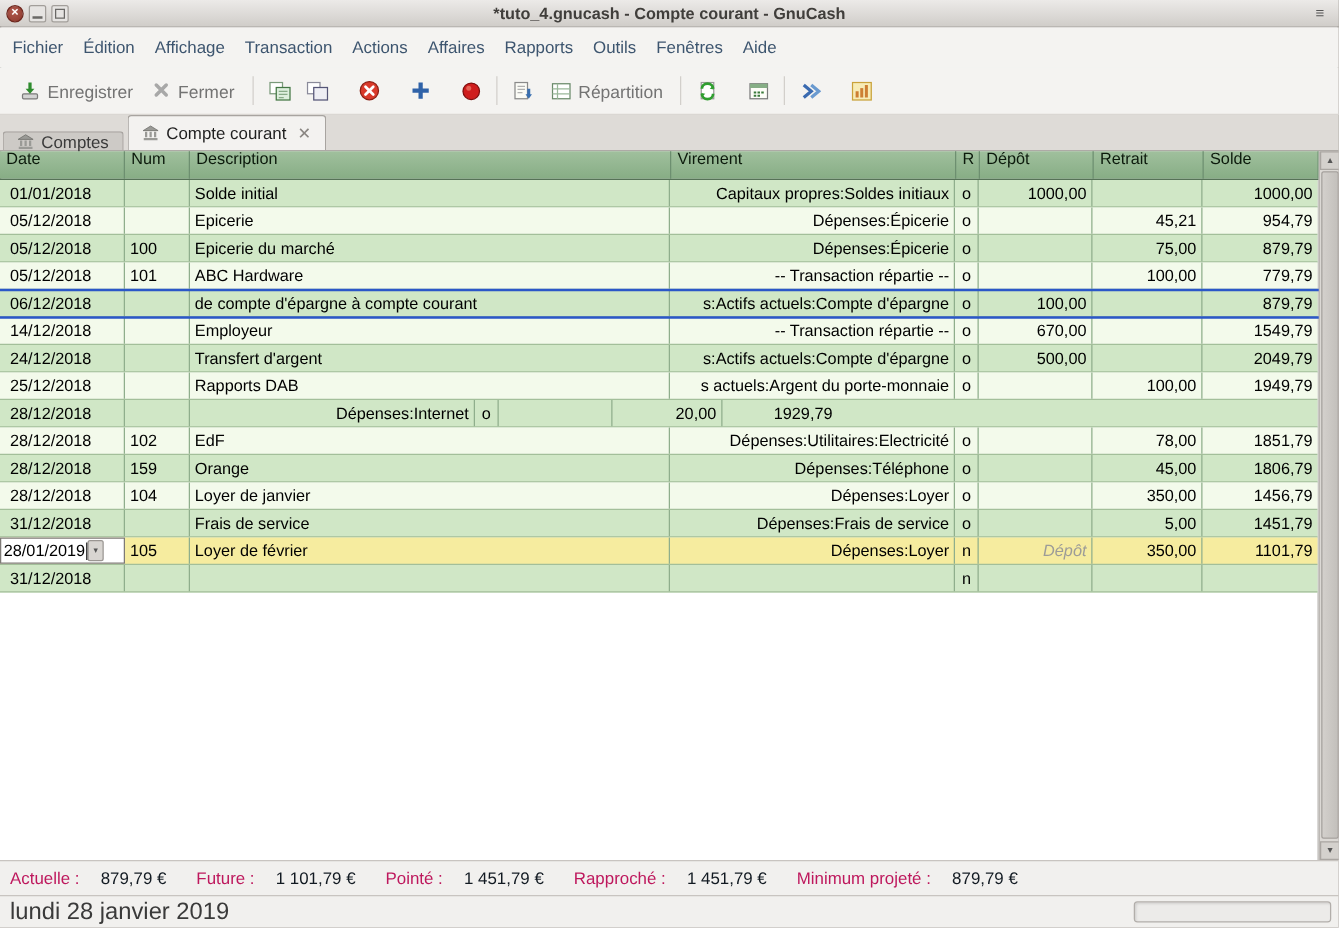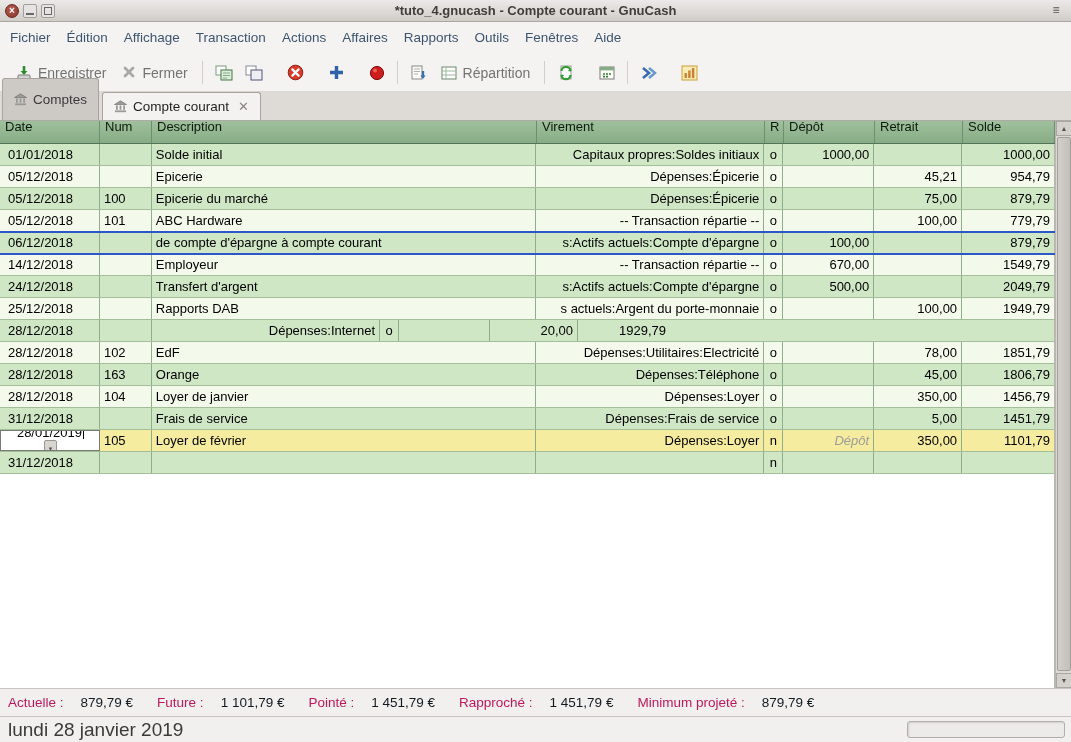--- a/index.html
+++ b/index.html
@@ -39,21 +39,21 @@
   .tbtn { display:flex; align-items:flex-start; gap:6px; padding:4px 8px;
     font-size:14px; color:#737373; border-radius:3px; }
   .ibtn { display:flex; align-items:center; justify-content:center; padding:4px 6px; }
   .tsep { width:1px; height:23px; background:#d2cfcb; margin:0 6px; flex:0 0 1px; }
   .mL { margin-left:12px; }
 
   
   .tabbar { position:absolute; top:92px; left:0; right:0; height:29px;
     background:#dedbd7; border-bottom:1px solid #aeaaa6;
     display:flex; align-items:flex-end; padding-left:2px; gap:3px; }
-  .tab { display:flex; align-items:center; gap:6px; height:42px; padding:0 11px;
+  .tab { display:flex; align-items:center; gap:6px; height:15px; padding:0 11px;
     border:1px solid #a8a4a0; border-bottom:none; border-radius:3px 3px 0 0;
     background:#cdcac6; font-size:13.5px; color:#3a3a3a; }
   .tab.active { height:28px; background:#f3f2f0; color:#1f1f1f; }
   .tab-close { color:#8a8682; font-size:13px; margin-left:3px; line-height:1; }
 
   
   .grid-header { position:absolute; top:121px; left:0; width:1055px; height:23px;
     display:flex; background:linear-gradient(#a0c09d,#87ad85);
     border-bottom:1px solid #567257; }
   .register-body { position:absolute; top:144px; left:0; width:1055px; bottom:54px;
@@ -69,21 +69,21 @@
   .c-desc { width:385px; }
   .c-vir  { width:228px; justify-content:flex-end; }
   .c-r    { width:19px; justify-content:center; padding:0; }
   .c-dep  { width:91px; justify-content:flex-end; }
   .c-ret  { width:88px; justify-content:flex-end; }
   .c-sol  { width:92px; justify-content:flex-end; border-right:none; }
   .grid-header .tcell { justify-content:flex-start; padding:0 0 12px 5px;
     border-right:1px solid #6d8f70; color:#0c1a0c; font-size:13px; }
   .blue-line { position:absolute; left:0; width:1055px; height:2px; background:#2b57c8; z-index:3; }
   .tcell.editcell { background:#fff; border:1px solid #7d7a76; padding:1px 1px 1px 2px;
-    justify-content:center;flex-direction:column; }
+    justify-content:flex-start; }
   .edit-left { display:flex; align-items:center; }
   .caret { display:inline-block; width:1px; height:14px; background:#000; margin-left:1px; }
   .datebtn { width:13px; height:17px; background:#d8d5d1; border:1px solid #9a9692;
     border-radius:2px; font-size:7px; color:#555; text-align:center; line-height:15px; }
   .tcell.ph { font-style:italic; color:#9c9c98; }
 
   
   .vscroll { position:absolute; right:0; top:121px; width:16px; bottom:54px;
     background:#dcd9d5; border-left:1px solid #bcb8b4; }
   .varrow { position:absolute; left:0; width:16px; height:15px; background:#d4d1cd;
@@ -362,21 +362,21 @@
       <div class="tcell c-num">102</div>
       <div class="tcell c-desc">EdF</div>
       <div class="tcell c-vir">Dépenses:Utilitaires:Electricité</div>
       <div class="tcell c-r">o</div>
       <div class="tcell c-dep"></div>
       <div class="tcell c-ret">78,00</div>
       <div class="tcell c-sol">1851,79</div>
     </div>
     <div class="trow green">
       <div class="tcell c-date">28/12/2018</div>
-      <div class="tcell c-num">163</div>
+      <div class="tcell c-num">159</div>
       <div class="tcell c-desc">Orange</div>
       <div class="tcell c-vir">Dépenses:Téléphone</div>
       <div class="tcell c-r">o</div>
       <div class="tcell c-dep"></div>
       <div class="tcell c-ret">45,00</div>
       <div class="tcell c-sol">1806,79</div>
     </div>
     <div class="trow pale">
       <div class="tcell c-date">28/12/2018</div>
       <div class="tcell c-num">104</div>

